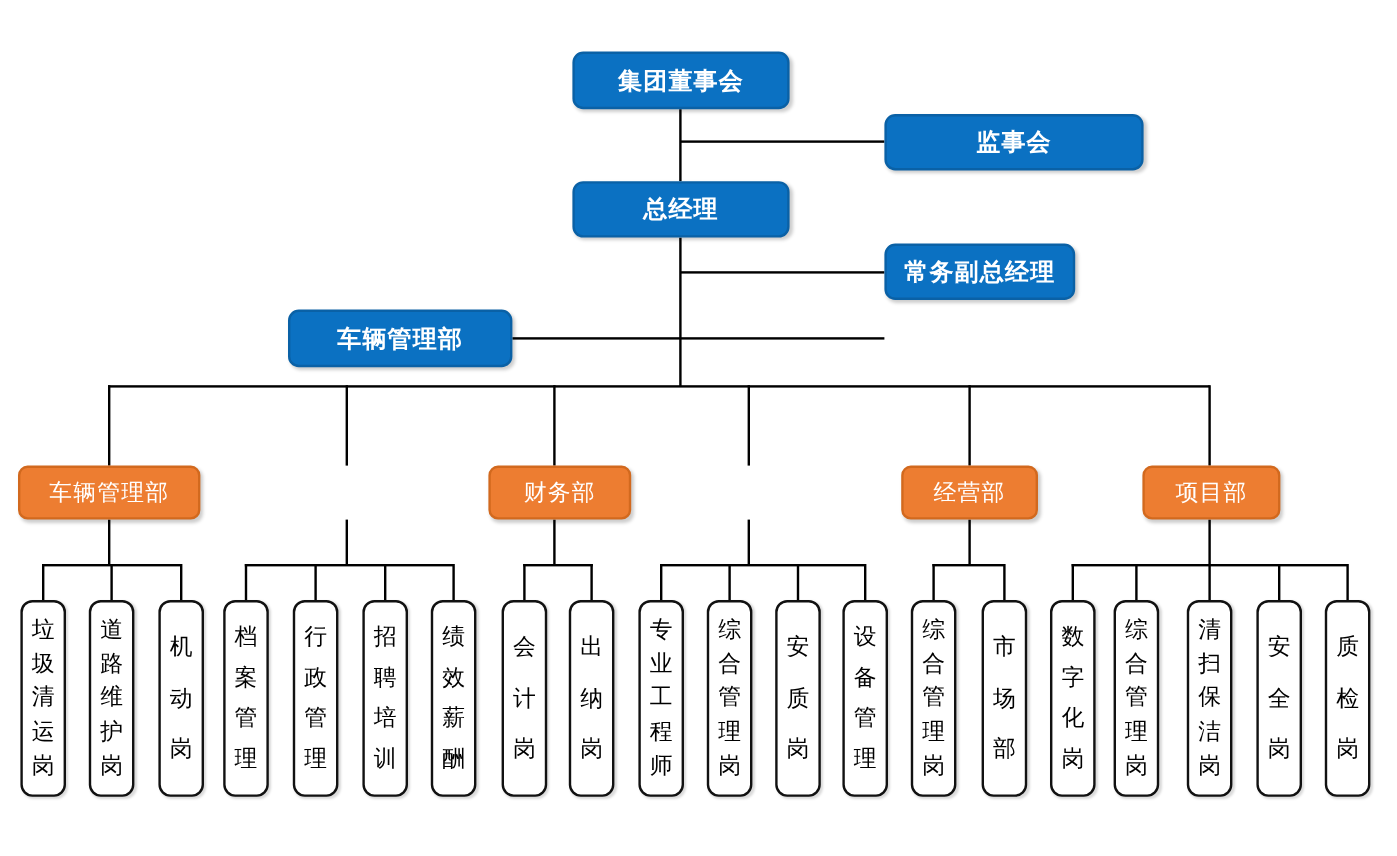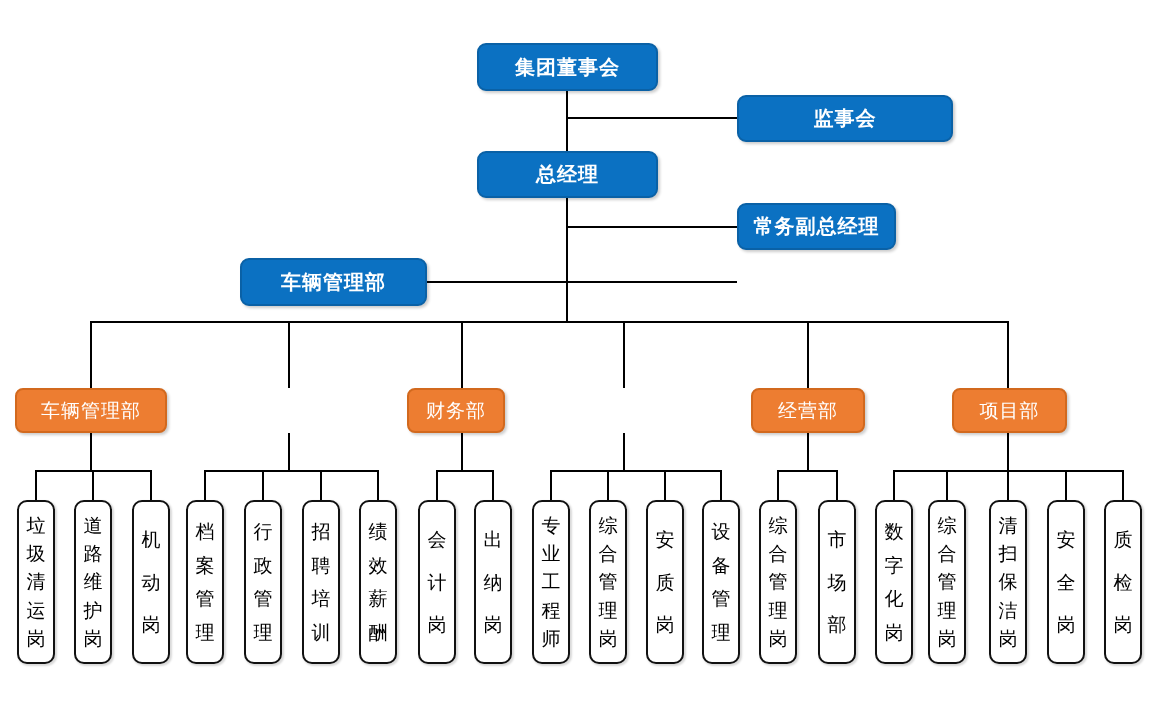--- a/index.html
+++ b/index.html
@@ -86,21 +86,21 @@
   <div class="ln" style="left:1065px;top:470px;width:1.5px;height:31px"></div>
   <div class="ln" style="left:1122px;top:470px;width:1.5px;height:31px"></div>
 
   <div class="box blue" style="left:477px;top:43px;width:181px;height:48px">集团董事会</div>
   <div class="box blue" style="left:737px;top:95px;width:216px;height:47px">监事会</div>
   <div class="box blue" style="left:477px;top:151px;width:181px;height:47px">总经理</div>
   <div class="box blue" style="left:737px;top:203px;width:159px;height:47px">常务副总经理</div>
   <div class="box blue" style="left:240px;top:258px;width:187px;height:48px">车辆管理部</div>
 
   <div class="box dept" style="left:15px;width:152px">车辆管理部</div>
-  <div class="box dept" style="left:407px;width:98px">财务部</div>
+  <div class="box dept" style="left:407px;width:119px">财务部</div>
   <div class="box dept" style="left:751px;width:114px">经营部</div>
   <div class="box dept" style="left:952px;width:115px">项目部</div>
 
   <div class="leaf" style="left:17px">
       <span class="vtext">
         <span>垃</span>
         <span>圾</span>
         <span>清</span>
         <span>运</span>
         <span>岗</span>

